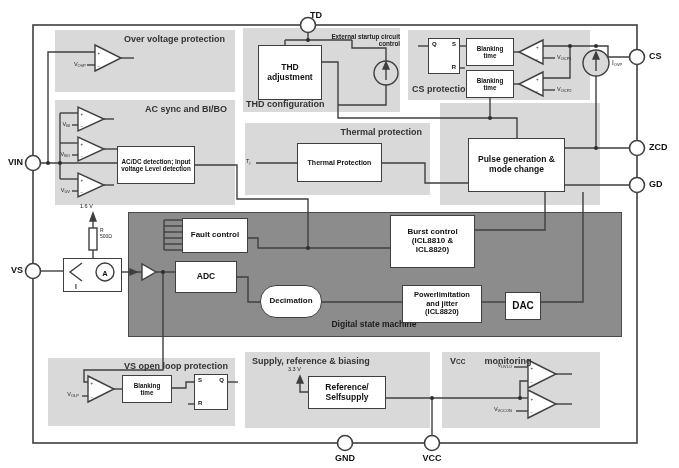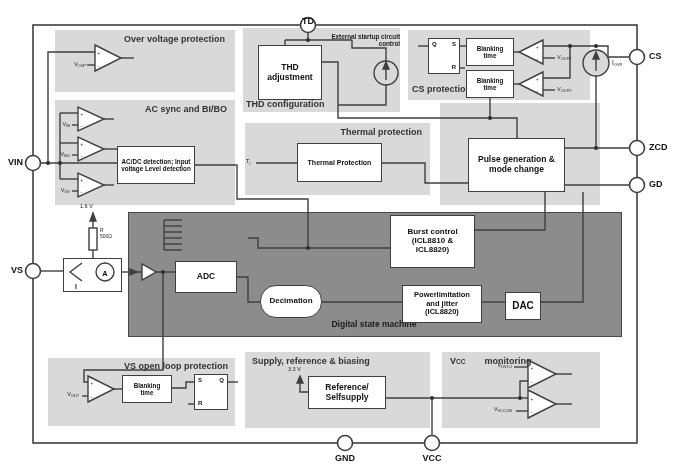--- a/index.html
+++ b/index.html
@@ -210,20 +210,23 @@
   </div>
   <div class="box" style="left:117px;top:146px;width:78px;height:38px;font-size:6.3px;padding:0 3px;">
     <span>AC/DC detection; Input voltage Level detection</span>
   </div>
   <div class="box" style="left:297px;top:143px;width:85px;height:39px;font-size:7px;">
     <span>Thermal Protection</span>
   </div>
   <div class="box" style="left:468px;top:138px;width:97px;height:54px;font-size:8.5px;padding:0 6px;">
     <span>Pulse generation &amp; mode change</span>
   </div>
+  <div class="box" style="left:182px;top:218px;width:66px;height:35px;font-size:8px;">
+    <span>Fault control</span>
+  </div>
   <div class="box" style="left:175px;top:261px;width:62px;height:32px;font-size:8.5px;">
     <span>ADC</span>
   </div>
   <div class="box" style="left:260px;top:285px;width:62px;height:33px;font-size:8px;border-radius:16px;">
     <span>Decimation</span>
   </div>
   <div class="box" style="left:390px;top:215px;width:85px;height:53px;font-size:8px;padding:0 4px;">
     <span>Burst control (ICL8810 &amp; ICL8820)</span>
   </div>
   <div class="box" style="left:402px;top:285px;width:80px;height:38px;font-size:7.5px;padding:0 6px;">
@@ -271,21 +274,21 @@
   <div class="ref ta-r" style="left:54px;top:391px;width:25px;"><span>V</span><span class="s">OLP</span></div>
   <div class="ref ta-r" style="left:484px;top:362px;width:28px;"><span>V</span><span class="s">UVLO</span></div>
   <div class="ref ta-r" style="left:480px;top:406px;width:32px;"><span>V</span><span class="s">VCCON</span></div>
   <div class="ref" style="left:80px;top:203px;">1.6 V</div>
   <div class="ref" style="left:100px;top:228px;font-size:5px;">
     <div>R</div>
     <div>500Ω</div>
   </div>
   <div class="ref" style="left:288px;top:366px;">3.3 V</div>
 
-  <div class="pin-label ta-c" style="left:294px;top:16px;width:28px;">TD</div>
+  <div class="pin-label ta-c" style="left:294px;top:10px;width:28px;text-align:right;">TD</div>
   <div class="pin-label" style="left:649px;top:51px;">CS</div>
   <div class="pin-label" style="left:649px;top:142px;">ZCD</div>
   <div class="pin-label" style="left:649px;top:179px;">GD</div>
   <div class="pin-label ta-r" style="left:0px;top:157px;width:23px;">VIN</div>
   <div class="pin-label ta-r" style="left:2px;top:265px;width:21px;">VS</div>
   <div class="pin-label ta-c" style="left:331px;top:453px;width:28px;">GND</div>
   <div class="pin-label ta-c" style="left:418px;top:453px;width:28px;">VCC</div>
 
 </div>
 

